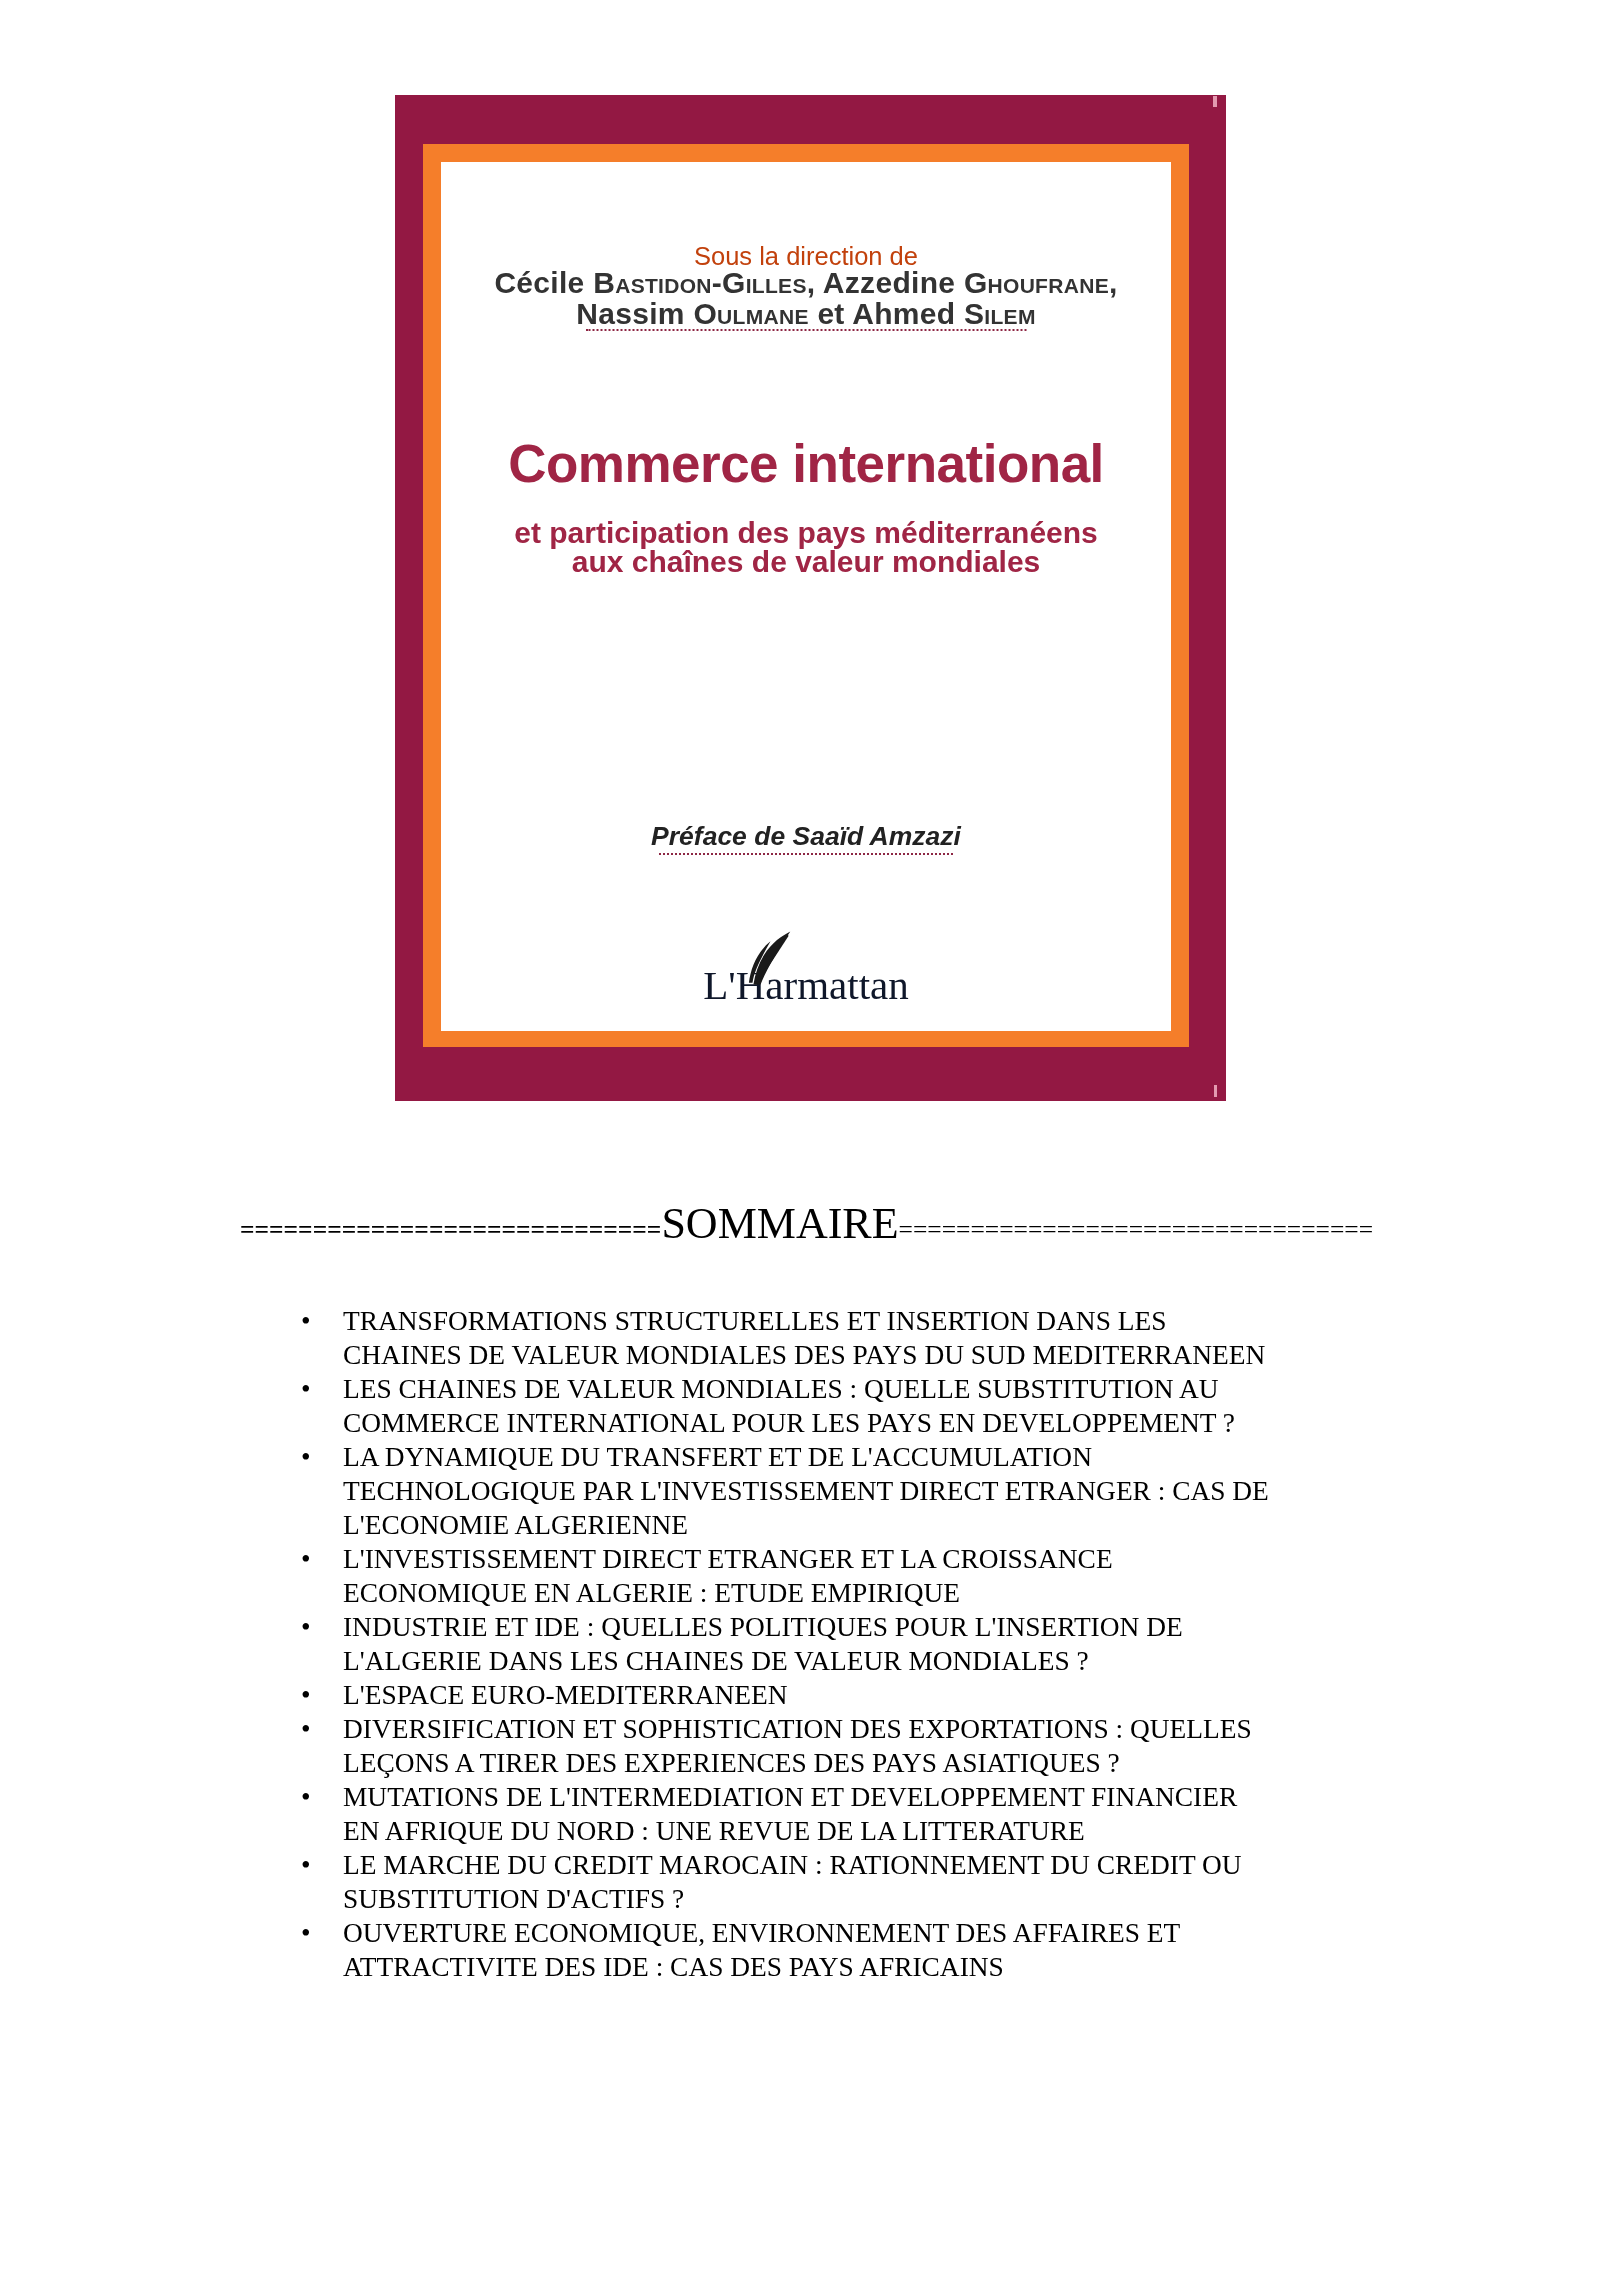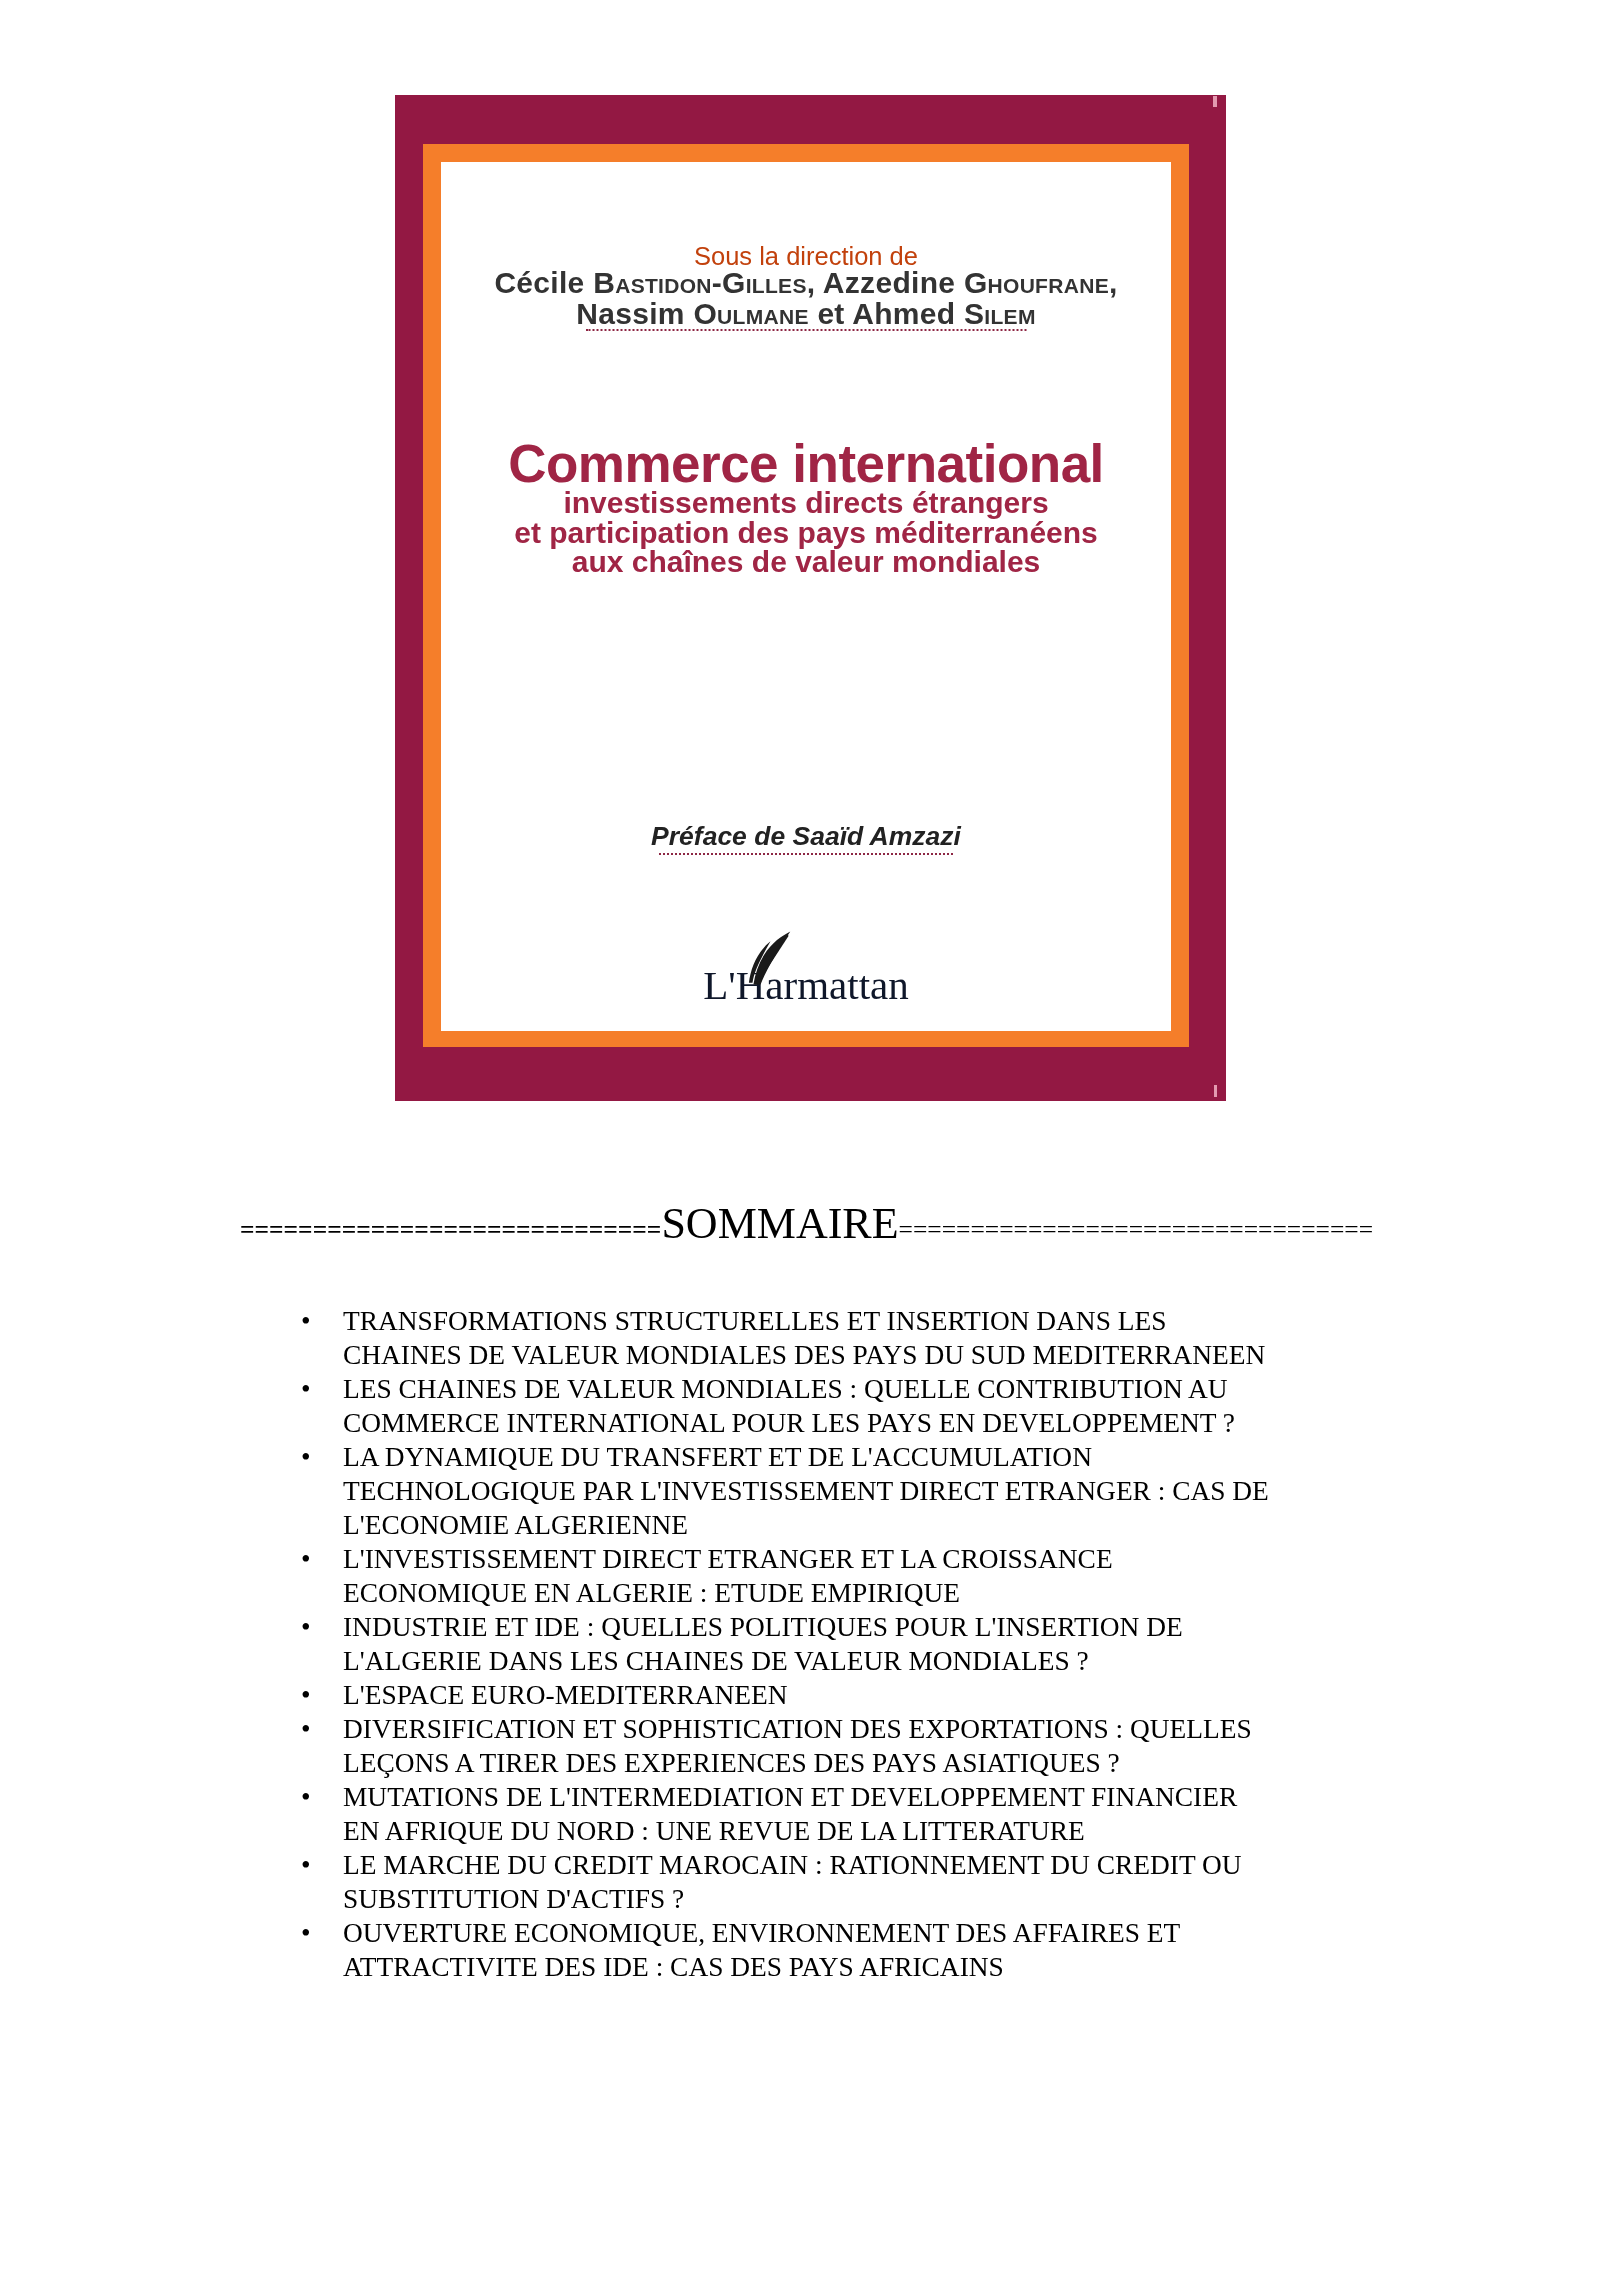--- a/index.html
+++ b/index.html
@@ -60,21 +60,20 @@
 
       <div class="cw-text direction">Sous la direction de</div>
 
       <div class="cw-text authors author1"><span>Cécile </span><span class="sc">Bastidon-Gilles</span><span>, Azzedine </span><span class="sc">Ghoufrane</span><span>,</span></div>
 
       <div class="cw-text authors author2"><span>Nassim </span><span class="sc">Oulmane</span><span> et Ahmed </span><span class="sc">Silem</span></div>
 
       <div class="dotline dotline1"></div>
 
       <div class="cw-text book-title">Commerce international</div>
-      <div class="cw-text book-sub sub1">investissements directs étrangers</div>
       <div class="cw-text book-sub sub2">et participation des pays méditerranéens</div>
       <div class="cw-text book-sub sub3">aux chaînes de valeur mondiales</div>
 
       <div class="cw-text preface">Préface de Saaïd Amzazi</div>
       <div class="dotline dotline2"></div>
 
       <div class="publisher"><span>L'</span><span class="h-wrap"><span>H</span><svg class="feather" viewBox="0 0 50 60" xmlns="http://www.w3.org/2000/svg">
               <path d="M6,60 C10,36 21,14 47,1 C34,21 21,42 14,60 Z" fill="#1a1a1a"></path>
               <path d="M1,58 C3,42 10,24 25,12 C16,28 7,44 5,58 Z" fill="#1a1a1a"></path>
               <path d="M7,60 L44,4 L45,6 L10,60 Z" fill="#1a1a1a"></path>
@@ -88,21 +87,21 @@
 
 <div class="toc">
   <div class="toc-item">
     <span class="bullet">•</span>
     <div class="t-line">TRANSFORMATIONS STRUCTURELLES ET INSERTION DANS LES</div>
     <div class="t-line">CHAINES DE VALEUR MONDIALES DES PAYS DU SUD MEDITERRANEEN</div>
 
   </div>
   <div class="toc-item">
     <span class="bullet">•</span>
-    <div class="t-line">LES CHAINES DE VALEUR MONDIALES : QUELLE CONTRIBUTION AU</div>
+    <div class="t-line">LES CHAINES DE VALEUR MONDIALES : QUELLE SUBSTITUTION AU</div>
     <div class="t-line">COMMERCE INTERNATIONAL POUR LES PAYS EN DEVELOPPEMENT ?</div>
 
   </div>
   <div class="toc-item">
     <span class="bullet">•</span>
     <div class="t-line">LA DYNAMIQUE DU TRANSFERT ET DE L'ACCUMULATION</div>
     <div class="t-line">TECHNOLOGIQUE PAR L'INVESTISSEMENT DIRECT ETRANGER : CAS DE</div>
     <div class="t-line">L'ECONOMIE ALGERIENNE</div>
   </div>
   <div class="toc-item">

